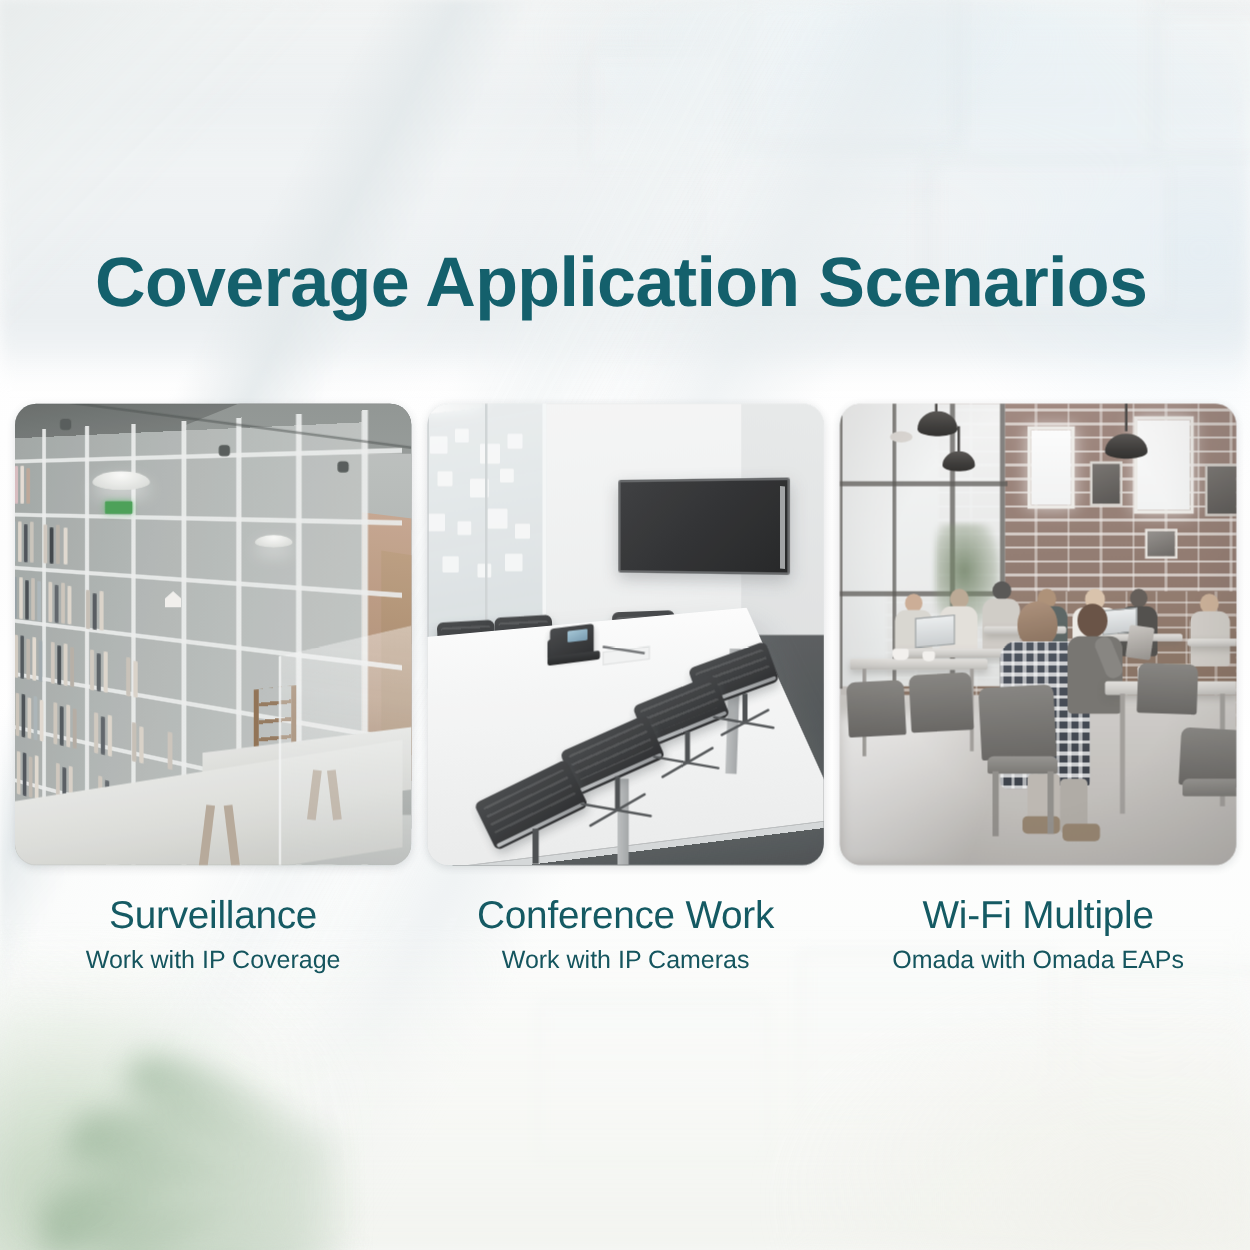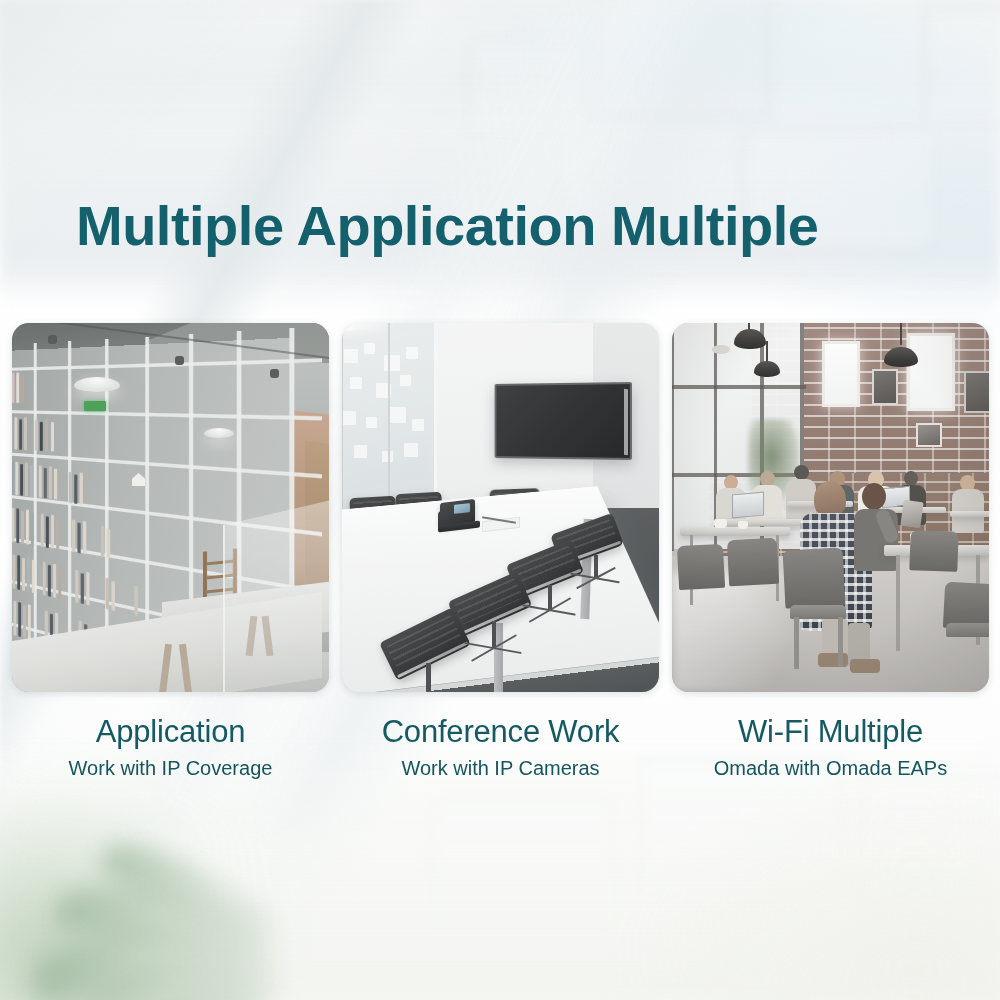--- a/index.html
+++ b/index.html
@@ -505,21 +505,21 @@
   <div class="bg-palm">
     <span class="frond" style="transform: rotate(-62deg) scale(.92);"></span>
     <span class="frond" style="transform: rotate(-44deg) scale(1.0);"></span>
     <span class="frond" style="transform: rotate(-26deg) scale(1.05);"></span>
     <span class="frond" style="transform: rotate(-8deg)  scale(1.0);"></span>
     <span class="frond" style="transform: rotate(10deg)  scale(.9);"></span>
     <span class="frond" style="transform: rotate(28deg)  scale(.78);"></span>
   </div>
   <div class="bg-bottomright-haze"></div>
 
-  <h1 class="title">Multiple Application Multiple</h1>
+  <h1 class="title">Coverage Application Scenarios</h1>
 
   <div class="cards">
 
     <div class="card">
       <div class="photo">
         <div class="p1-bg"></div>
         <div class="p1-ceiling"></div>
         <div class="p1-ceiling2"></div>
         <div class="p1-wall-right"></div>
         <div class="p1-conc"></div>
@@ -619,21 +619,21 @@
 
           <i style="left:4px;   bottom:6px;  width:120px; height:12px; background:linear-gradient(180deg,#f1efec,#c6c3be); transform:rotate(-6deg);"></i>
 
         </div>
 
         <div class="p1-glass"></div>
         <div class="photo-desat"></div>
       </div>
 
       <div class="caption">
-        <div class="cap-title">Application</div>
+        <div class="cap-title">Surveillance</div>
         <div class="cap-sub">Work with IP Coverage</div>
       </div>
     </div>
 
     <div class="card">
       <div class="photo">
         <div class="p2-bg"></div>
         <div class="p2-wall-back"></div>
         <div class="p2-wall-right"></div>
 

